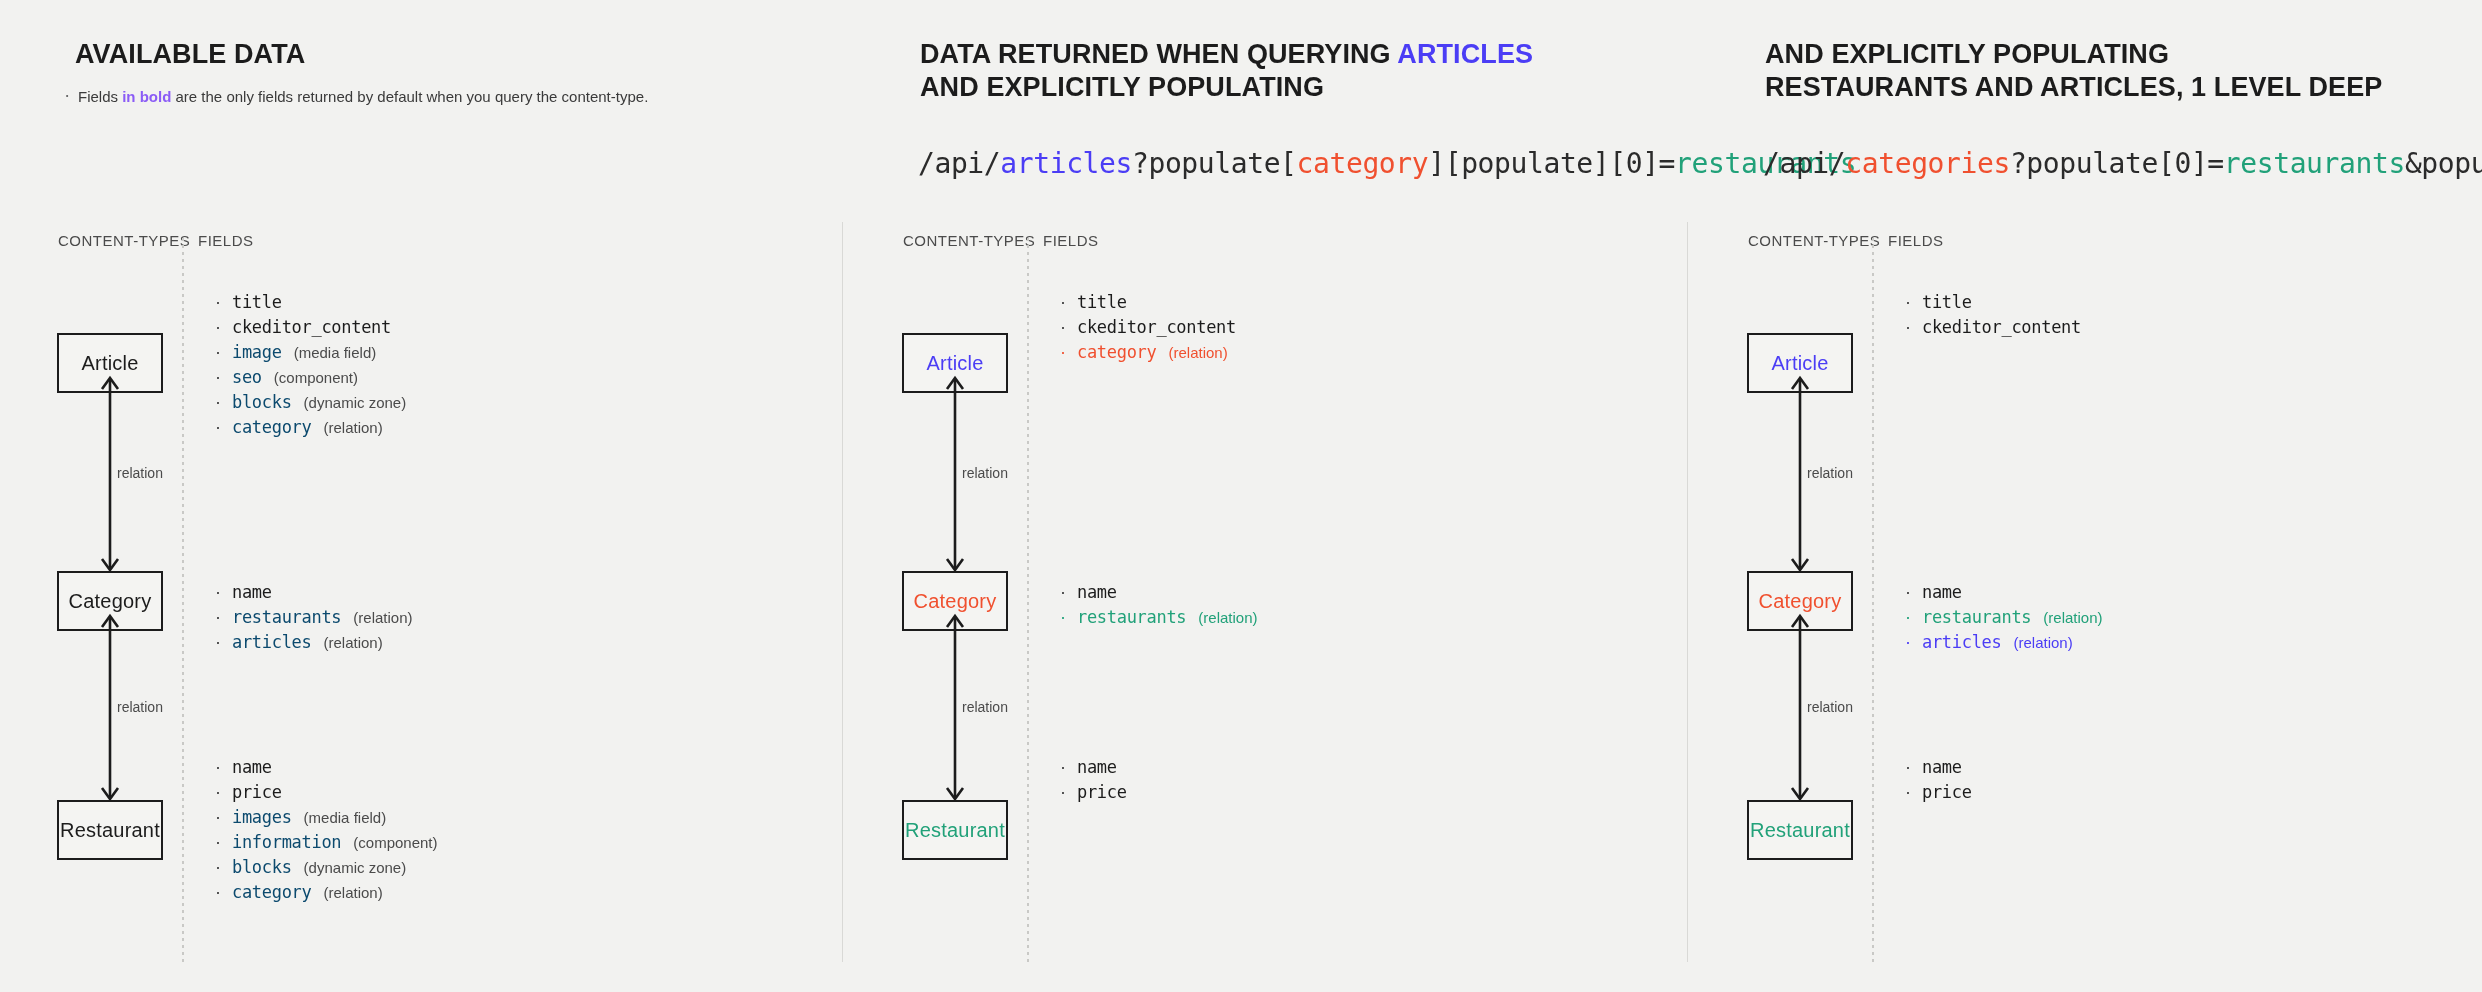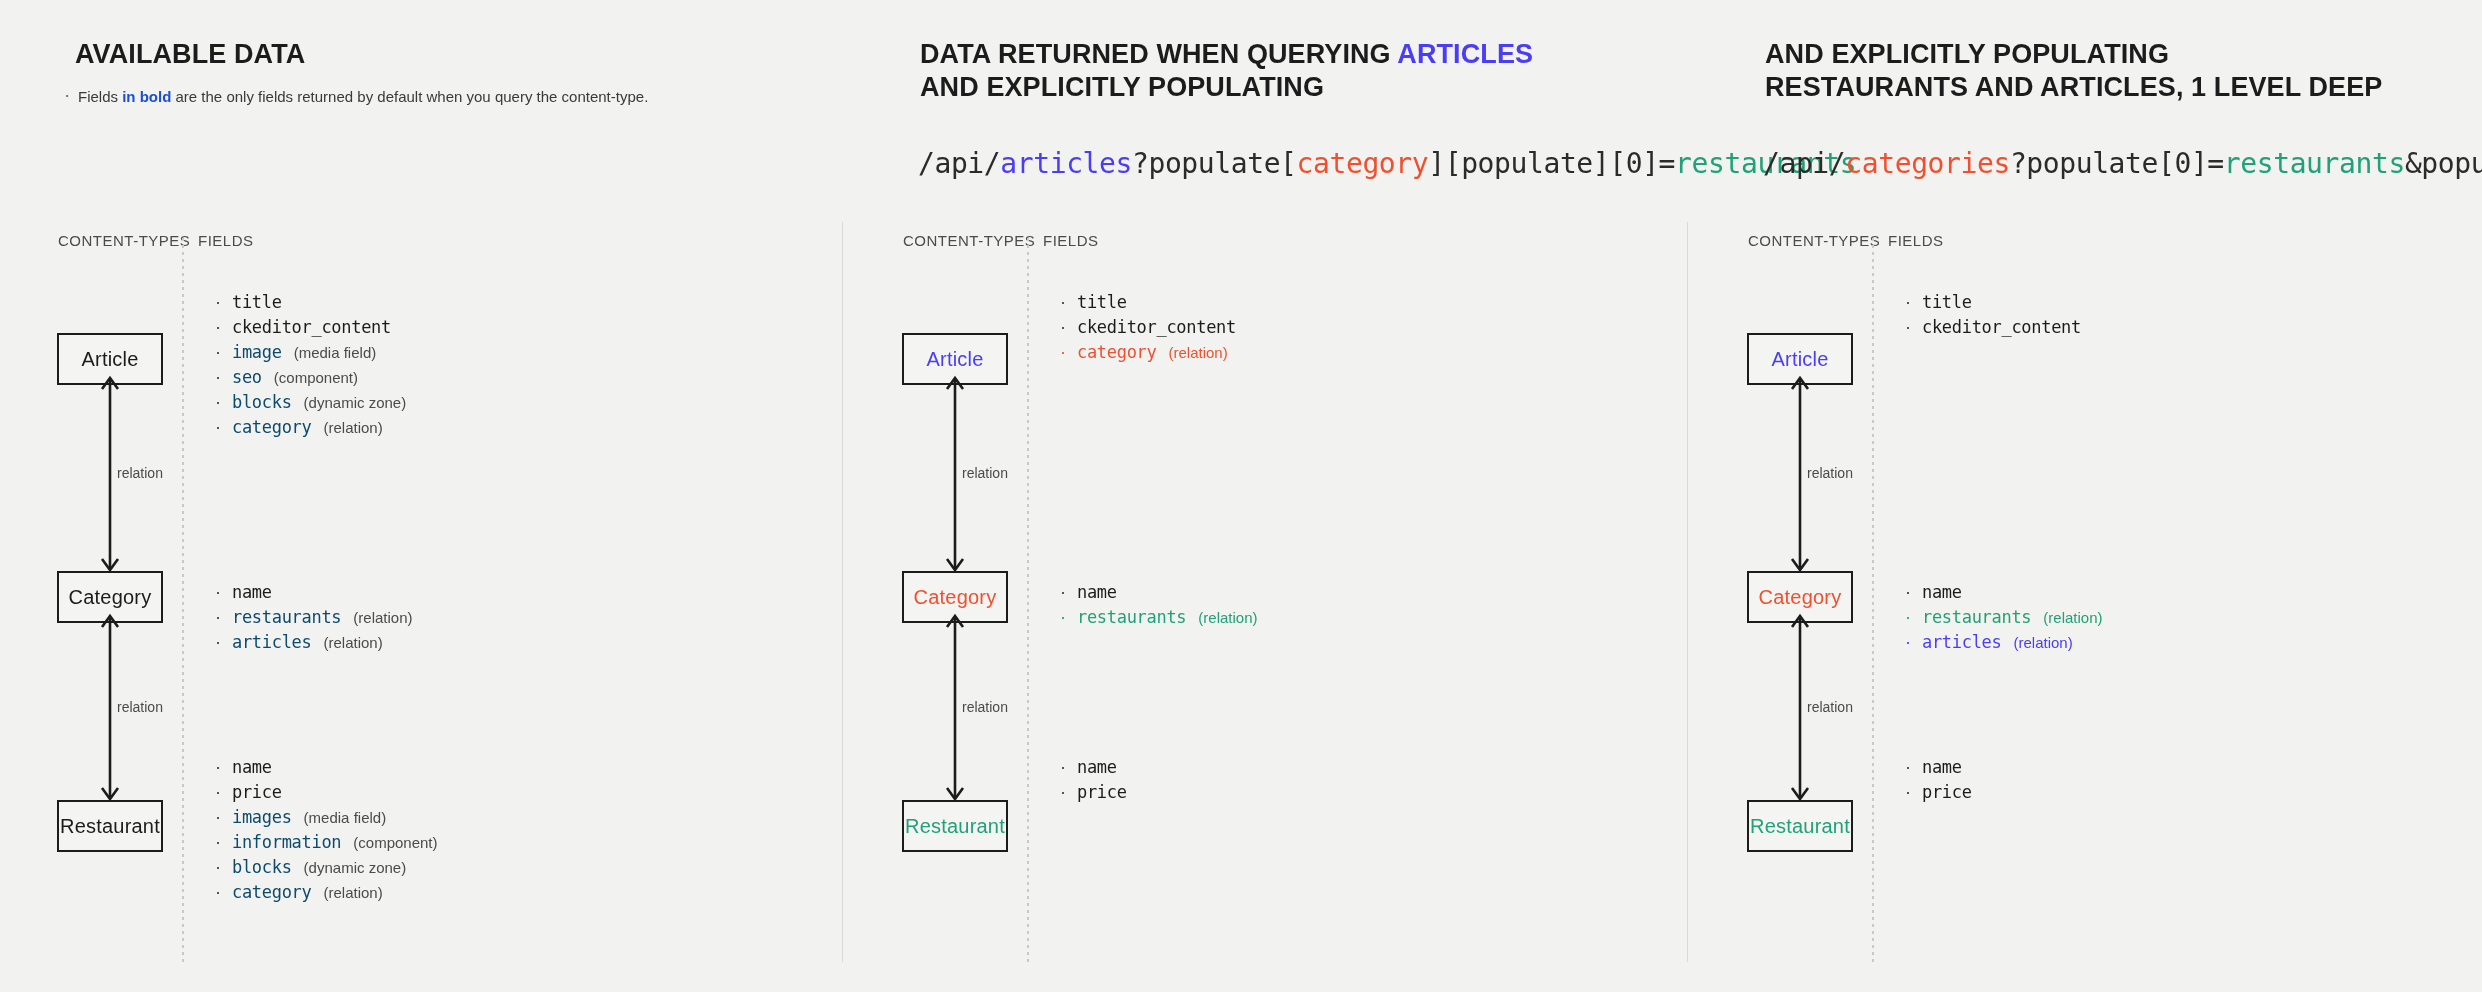--- a/index.html
+++ b/index.html
@@ -36,21 +36,21 @@
 
   .bullets{
     position:absolute;
     font-size:15px;line-height:22px;color:#3a3a3a;
   }
   .bullets li{list-style:none;position:relative;padding-left:16px;}
   .bullets li:before{
     content:"·";position:absolute;left:2px;top:-2px;font-size:19px;color:#6a6a6a;
   }
   .bullets ul{margin:0;padding:0;}
-  .bullets b{font-weight:bold;color:#1d4ed8;}
+  .bullets b{font-weight:bold;color:#8b5cf6;}
 
   .url{
     position:absolute;
     font-family:"DejaVu Sans Mono", monospace;
     font-size:28px;
     color:#2b2b2b;
     white-space:nowrap;
     letter-spacing:-0.4px;
   }
   .url .u-blue{color:#4b3df5;}
@@ -67,21 +67,21 @@
   
   .dotted-sep{
     position:absolute;top:238px;height:724px;width:2px;
     background-image:linear-gradient(to bottom,#c9c9c6 50%, rgba(0,0,0,0) 0%);
     background-size:2px 7px;background-repeat:repeat-y;
   }
 
   
   .node{
     position:absolute;
-    width:106px;height:52px;
+    width:106px;height:60px;
     border:2.5px solid #1c1c1c;
     background:#f4f4f2;
     box-sizing:border-box;
     display:flex;align-items:center;justify-content:center;
     font-size:20px;
     color:#1c1c1c;
     letter-spacing:.2px;
   }
   .node.blue{color:#4b3df5;}
   .node.red{color:#f0502f;}

